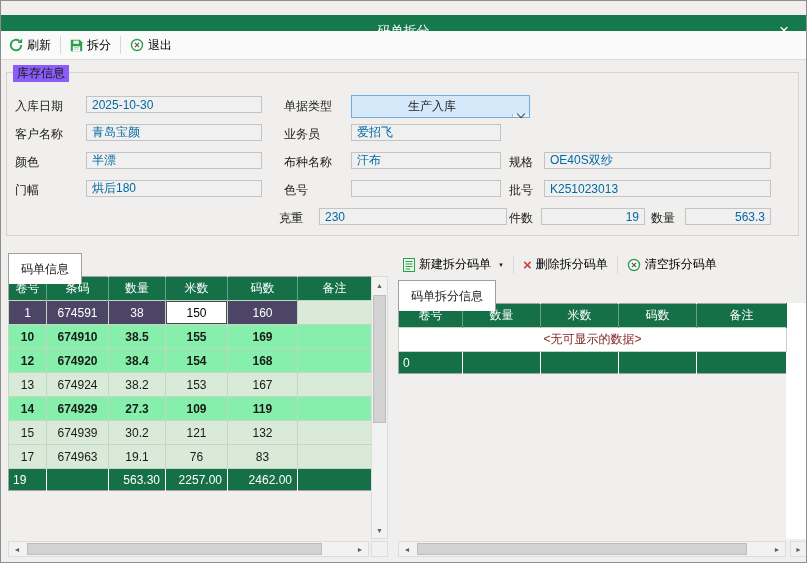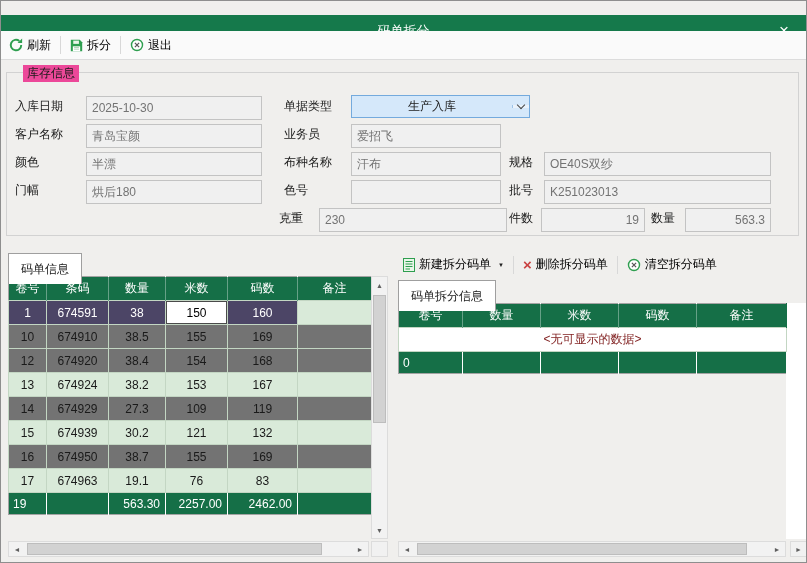--- a/index.html
+++ b/index.html
@@ -20,46 +20,46 @@
   .toolbar{left:0;top:31px;width:807px;height:29px;background:#fafafa;
            border-bottom:1px solid #dcdcdc;display:flex;align-items:center;padding:8px 4px;z-index:2;}
   .tbtn{display:flex;align-items:center;gap:4px;border:none;background:transparent;font:inherit;
         padding:3px 5px;cursor:pointer;white-space:nowrap;}
   .vsep{width:1px;height:18px;background:#d8d8d8;margin:0 4px;}
   .dd-arrow{font-size:6px;color:#222;margin-left:3px;}
   .ico-del{color:#c94242;font-weight:bold;font-size:15px;line-height:1;}
 
   
   .groupbox{left:6px;top:72px;width:793px;height:164px;border:1px solid #d2d2d2;}
-  .group-title{position:absolute;top:-8px;left:16px;background:#ec4899;padding:0 4px;}
+  .group-title{position:absolute;top:-8px;left:6px;background:#8b5cf6;padding:0 4px;}
   .flabel{position:absolute;height:21px;line-height:21px;white-space:nowrap;}
-  .finput{position:absolute;height:24px;border:1px solid #c3c3c3;background:#f0f0f0;font:inherit;
-          padding:0 5px;color:#737373;}
+  .finput{position:absolute;height:17px;border:1px solid #c3c3c3;background:#f0f0f0;font:inherit;
+          padding:0 5px;color:#0369a1;}
   .ralign{text-align:right;}
   .combo{position:absolute;height:23px;background:#d5e8fa;border:1px solid #74aadd;display:flex;
-         align-items:center;cursor:pointer;}
+         align-items:flex-end;cursor:pointer;}
   .combo-text{flex:1;text-align:center;line-height:21px;}
   .combo-btn{width:17px;border-left:1px solid #9dc3e8;background:#e9f2fb;display:flex;
              align-items:center;justify-content:center;}
   .chev{width:6px;height:6px;border-right:1.5px solid #444;border-bottom:1.5px solid #444;
         transform:rotate(45deg);margin-top:-3px;}
 
   
   .tab{position:absolute;height:31px;background:#fff;border:1px solid #9f9f9f;border-bottom:none;
        display:flex;align-items:center;padding:0 12px;z-index:2;cursor:pointer;white-space:nowrap;}
 
   
   table.grid{position:absolute;border-collapse:collapse;table-layout:fixed;border:1px solid #a3a3a3;
              background:#fff;}
   .grid th{background:#156f47;color:#fff;font-weight:normal;height:24px;font-size:12px;
            border-right:1px solid rgba(255,255,255,.35);}
   .grid th:last-child{border-right:1px solid #156f47;}
   .grid td{height:24px;text-align:center;border:1px solid #c3d6c3;overflow:hidden;white-space:nowrap;}
   tr.rowA td{background:#d9ead9;}
-  tr.rowB td{background:#737373;}
+  tr.rowB td{background:#86efac;font-weight:bold;}
   td.selcell{background:#4c4566 !important;color:#fff;}
   td.focus{background:#fff !important;color:#000;box-shadow:inset 0 0 0 1px #4a4a4a;}
   tr.footer td{background:#156f47;color:#fff;border:none;border-right:1px solid rgba(255,255,255,.3);
                height:22px;}
   tr.footer td.fl{text-align:left;padding-left:4px;}
   tr.footer td.fr{text-align:right;padding-right:5px;}
   .emptycell{height:186px;background:#fff;text-align:center;vertical-align:middle;color:#7f1d1d;}
 
   
   .vscroll{position:absolute;width:17px;background:#f2f2f2;border:1px solid #dcdcdc;display:flex;
@@ -220,28 +220,20 @@
         <td></td>
       </tr>
       <tr class="rowA">
         <td>15</td>
         <td>674939</td>
         <td>30.2</td>
         <td>121</td>
         <td>132</td>
         <td></td>
       </tr>
-      <tr class="rowB">
-        <td>16</td>
-        <td>674950</td>
-        <td>38.7</td>
-        <td>155</td>
-        <td>169</td>
-        <td></td>
-      </tr>
       <tr class="rowA">
         <td>17</td>
         <td>674963</td>
         <td>19.1</td>
         <td>76</td>
         <td>83</td>
         <td></td>
       </tr>
     </tbody>
   <tfoot>

